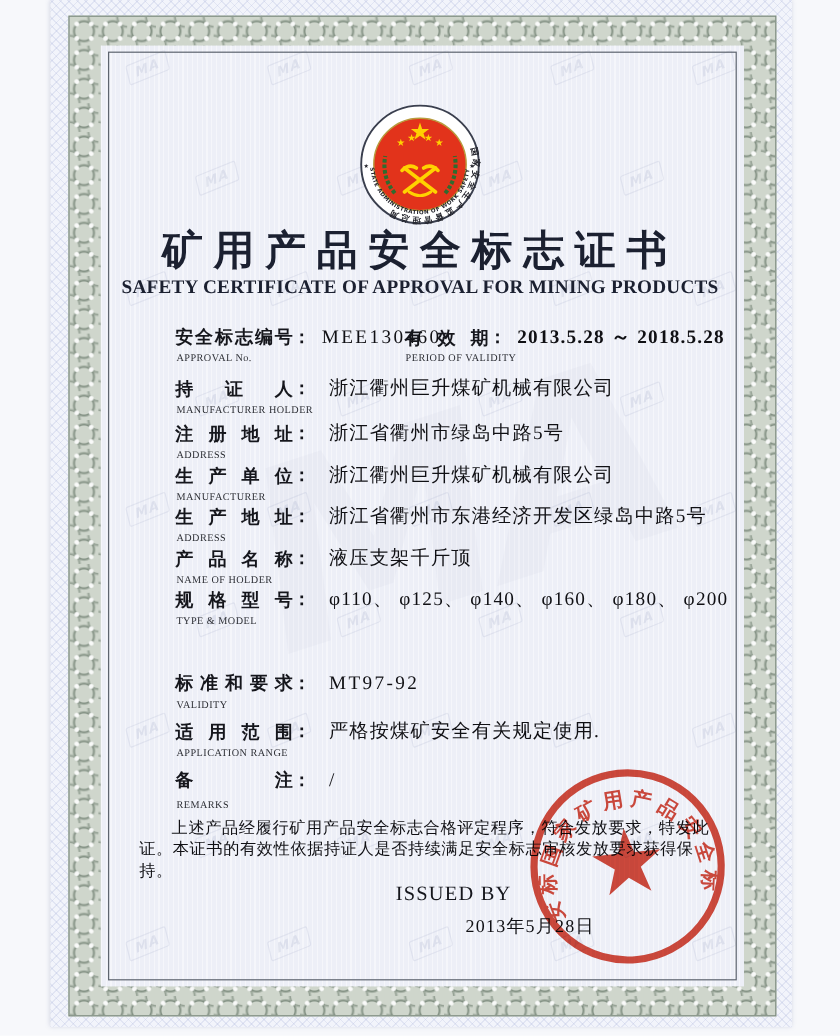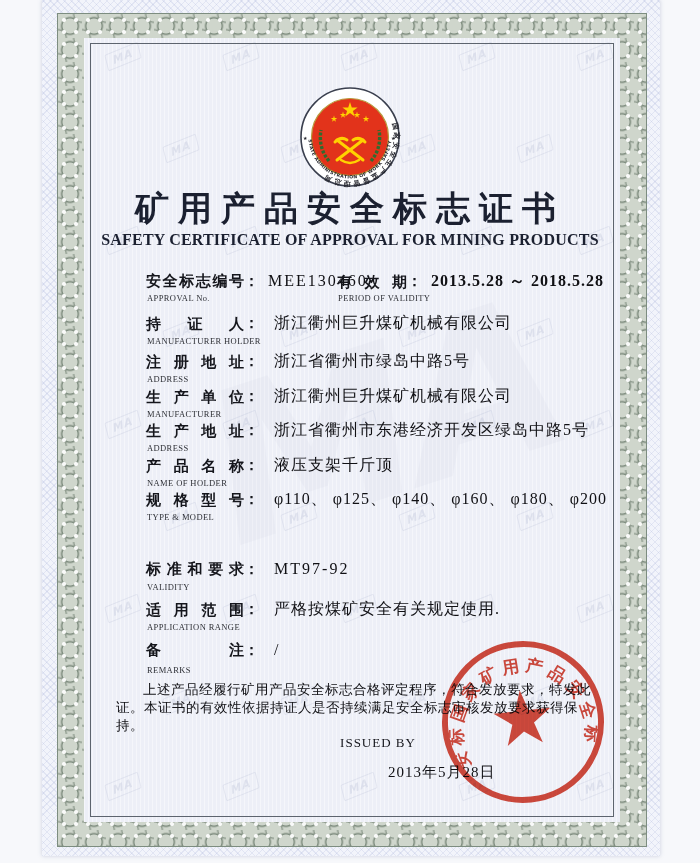--- a/index.html
+++ b/index.html
@@ -87,21 +87,21 @@
   }
 
   .declaration {
     position:absolute; left:116px; top:681px; width:480px;
     font-family:"Liberation Serif","DejaVu Serif",serif;
     font-size:13.5px; line-height:18px; color:#101014; text-indent:2em; letter-spacing:.5px;
   }
 
   .issuedby { position:absolute; left:318px; top:733px; width:120px; text-align:center; }
   .issuedby .cn { font-size:18px; color:#15161c; letter-spacing:3px; font-family:"Liberation Serif","DejaVu Serif",serif; }
-  .issuedby .en { font-size:13px; color:#15161c; letter-spacing:1px; font-family:"Liberation Serif","DejaVu Serif",serif; margin-top:2px; }
+  .issuedby .en { font-size:17px; color:#15161c; letter-spacing:1px; font-family:"Liberation Serif","DejaVu Serif",serif; margin-top:2px; }
   .issuedate {
     position:absolute; left:388px; top:763px; font-size:15px; color:#101014;
     font-family:"Liberation Serif","DejaVu Serif",serif; letter-spacing:1px;
   }
 
   .stamp { position:absolute; left:433px; top:632px; opacity:.9; mix-blend-mode:multiply; transform:rotate(-6deg); }
 </style>
 </head>
 <body>
 

